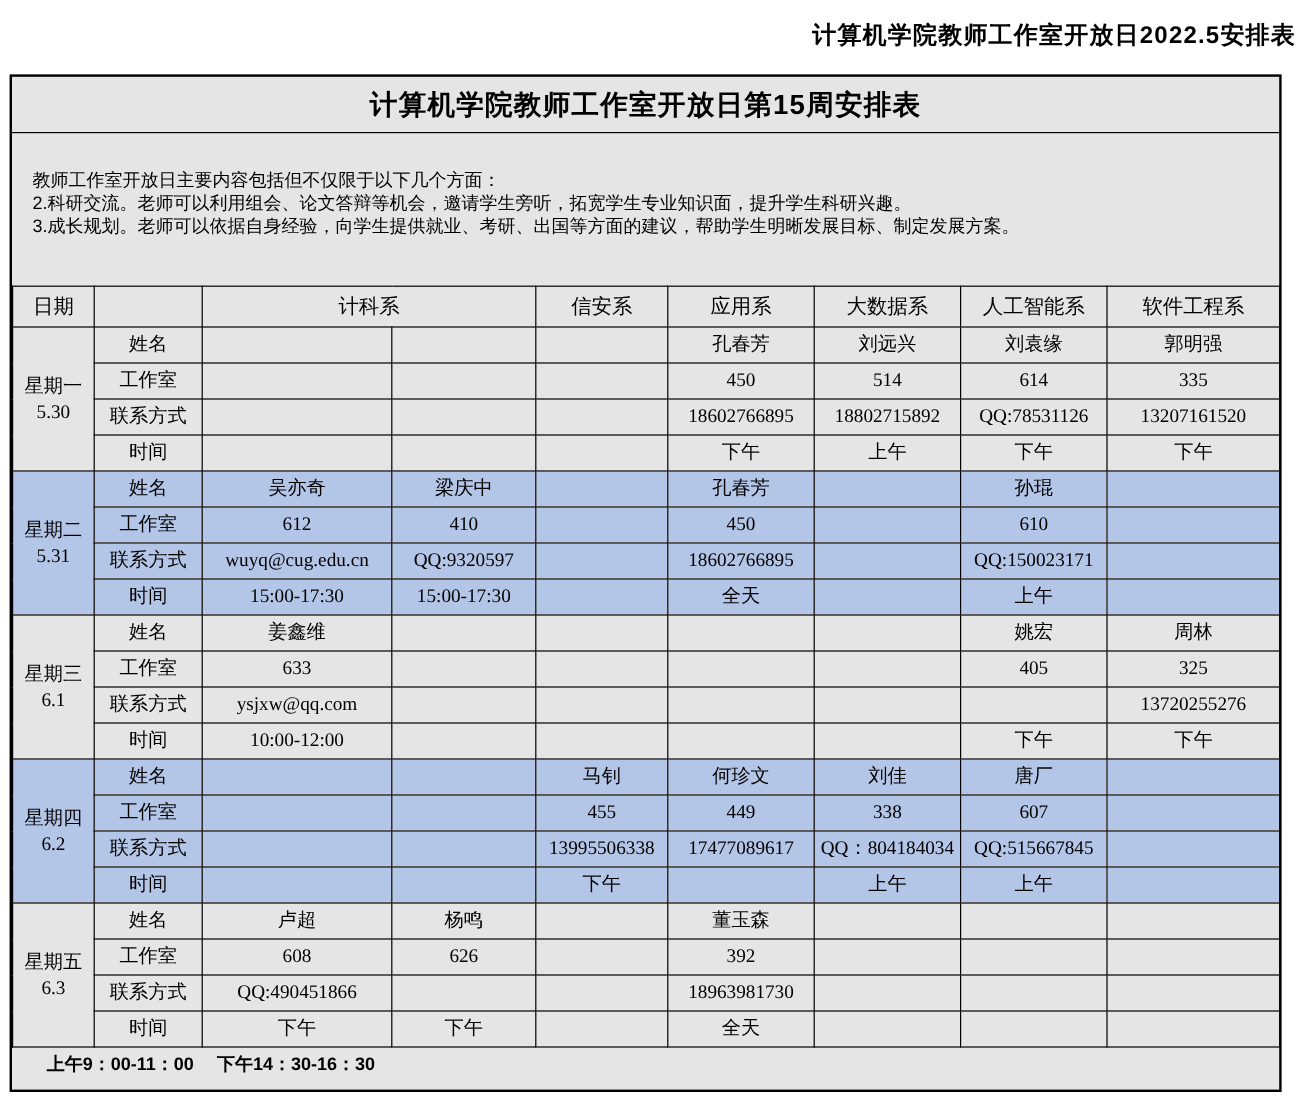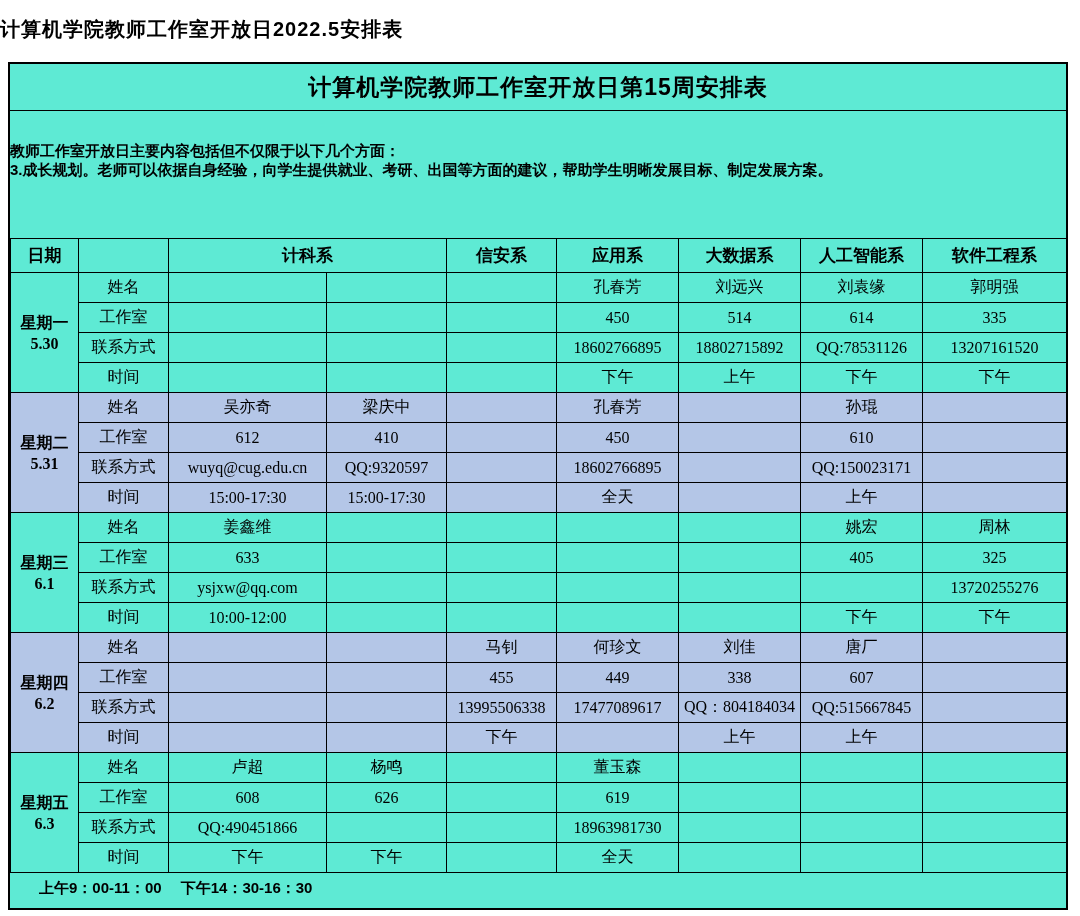--- a/index.html
+++ b/index.html
@@ -1,65 +1,66 @@
 <!DOCTYPE html>
 <html style="--hl: #b4c6e7;"><head>
 <meta charset="utf-8">
 <style>
   html,body{margin:0;padding:0;}
   body{
     width:1080px;height:916px;background:#ffffff;position:relative;
     font-family:"Liberation Sans","DejaVu Sans",sans-serif;color:#000;
   }
   .page-title{
-    text-align:left;padding-top:16px;font-size:20px;font-weight:bold;letter-spacing:1px;
+    text-align:right;padding-top:16px;font-size:20px;font-weight:bold;letter-spacing:1px;
   }
   .frame{
     position:absolute;left:8px;top:62px;width:1060px;height:848px;
-    border:2px solid #000;background:#5eead4;box-sizing:border-box;
+    border:2px solid #000;background:#e5e5e5;box-sizing:border-box;
   }
   .tbl-title{
     height:46px;line-height:46px;text-align:center;
     font-size:23px;font-weight:bold;border-bottom:1px solid #000;letter-spacing:1px;
   }
   .intro{
-    height:127px;box-sizing:border-box;padding:30px 3px 0 0;
-    font-size:15px;font-weight:bold;line-height:19px;
+    height:127px;box-sizing:border-box;padding:30px 3px 0 17px;
+    font-size:15px;font-weight:normal;line-height:19px;
   }
   .intro div{white-space:nowrap;}
   table.sched{
     width:100%;border-collapse:collapse;table-layout:fixed;
   }
   table.sched th, table.sched td{
     border:1px solid #000;text-align:center;vertical-align:middle;
     font-family:"Liberation Serif","DejaVu Serif",serif;font-size:16px;
     padding:0 2px;overflow:hidden;white-space:nowrap;
   }
   table.sched th{
     font-family:"Liberation Sans","DejaVu Sans",sans-serif;
-    font-size:17px;font-weight:bold;height:33px;
+    font-size:17px;font-weight:normal;height:33px;
   }
   table.sched tbody td{height:29px;}
   tr.hl td{background:var(--hl,#b4c6e7);}
-  td.day{line-height:21px;font-size:16px;font-weight:bold;}
+  td.day{line-height:21px;font-size:16px;}
   .note{
     padding:5px 3px 0 3px;font-size:15px;font-weight:bold;line-height:20px;
   }
   .note .indent{padding-left:26px;}
 </style>
 </head>
 <body>
 
 <div class="page-title">计算机学院教师工作室开放日2022.5安排表</div>
 
 <div class="frame">
   <div class="tbl-title">计算机学院教师工作室开放日第15周安排表</div>
 
   <div class="intro" id="intro-block">
       <div>教师工作室开放日主要内容包括但不仅限于以下几个方面：</div>
+      <div>2.科研交流。老师可以利用组会、论文答辩等机会，邀请学生旁听，拓宽学生专业知识面，提升学生科研兴趣。</div>
       <div>3.成长规划。老师可以依据自身经验，向学生提供就业、考研、出国等方面的建议，帮助学生明晰发展目标、制定发展方案。</div>
     </div>
 
   <table class="sched">
     <colgroup>
       <col style="width:68px">
         <col style="width:90px">
       <col style="width:158px">
         <col style="width:120px">
       <col style="width:110px">
@@ -269,21 +270,21 @@
           <td>董玉森</td>
           <td></td>
           <td></td>
           <td></td>
         </tr>
         <tr>
           <td>工作室</td>
           <td>608</td>
           <td>626</td>
           <td></td>
-          <td>619</td>
+          <td>392</td>
           <td></td>
           <td></td>
           <td></td>
         </tr>
         <tr>
           <td>联系方式</td>
           <td>QQ:490451866</td>
           <td></td>
           <td></td>
           <td>18963981730</td>

